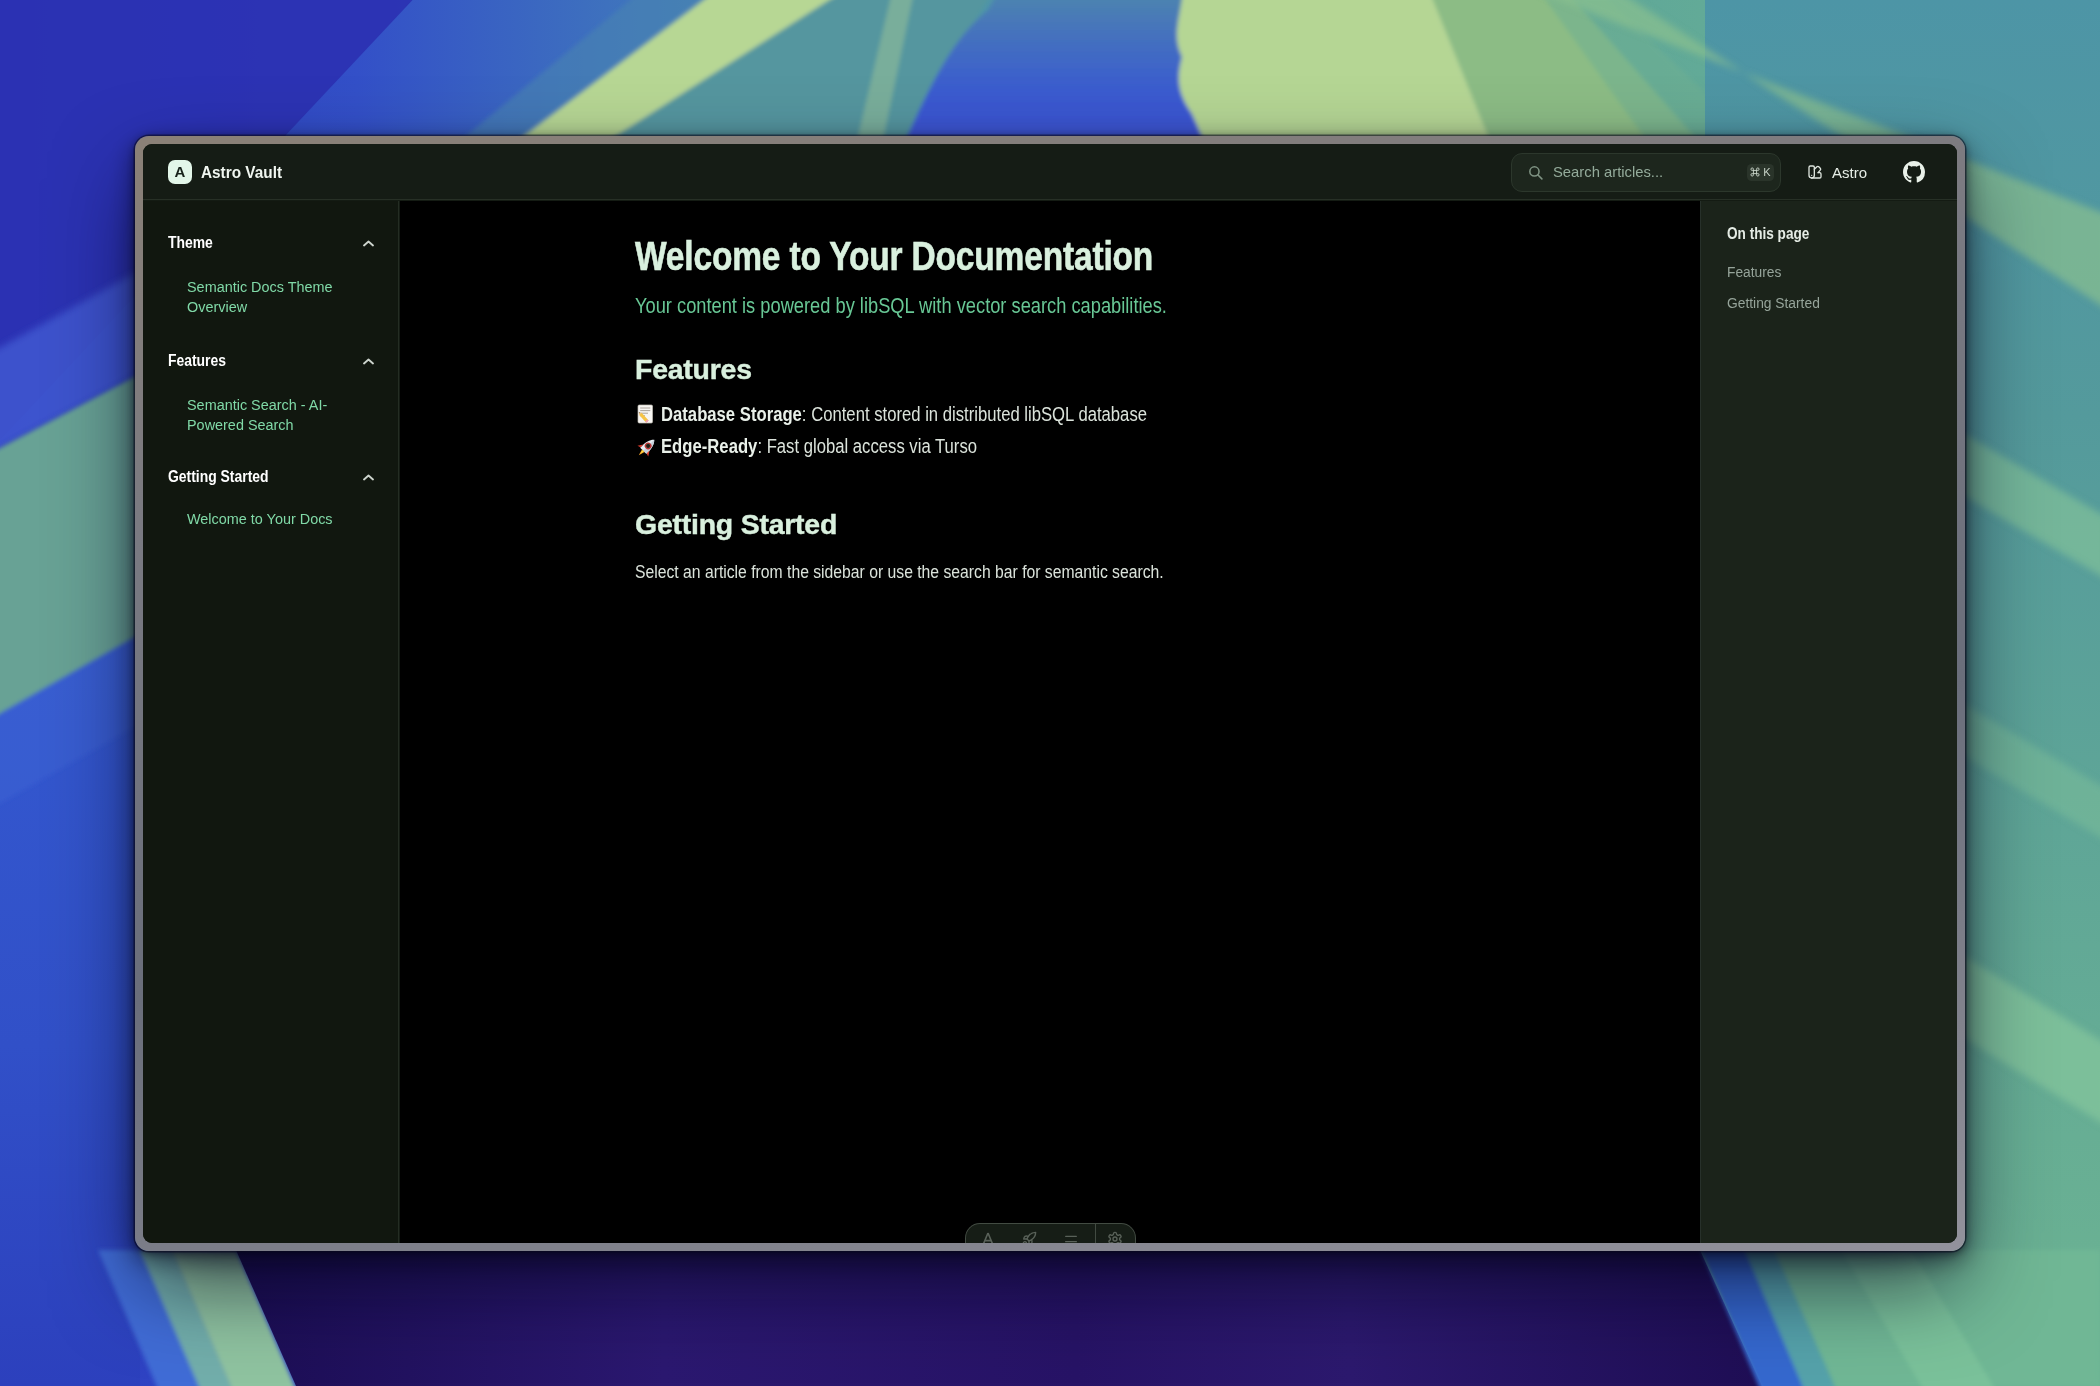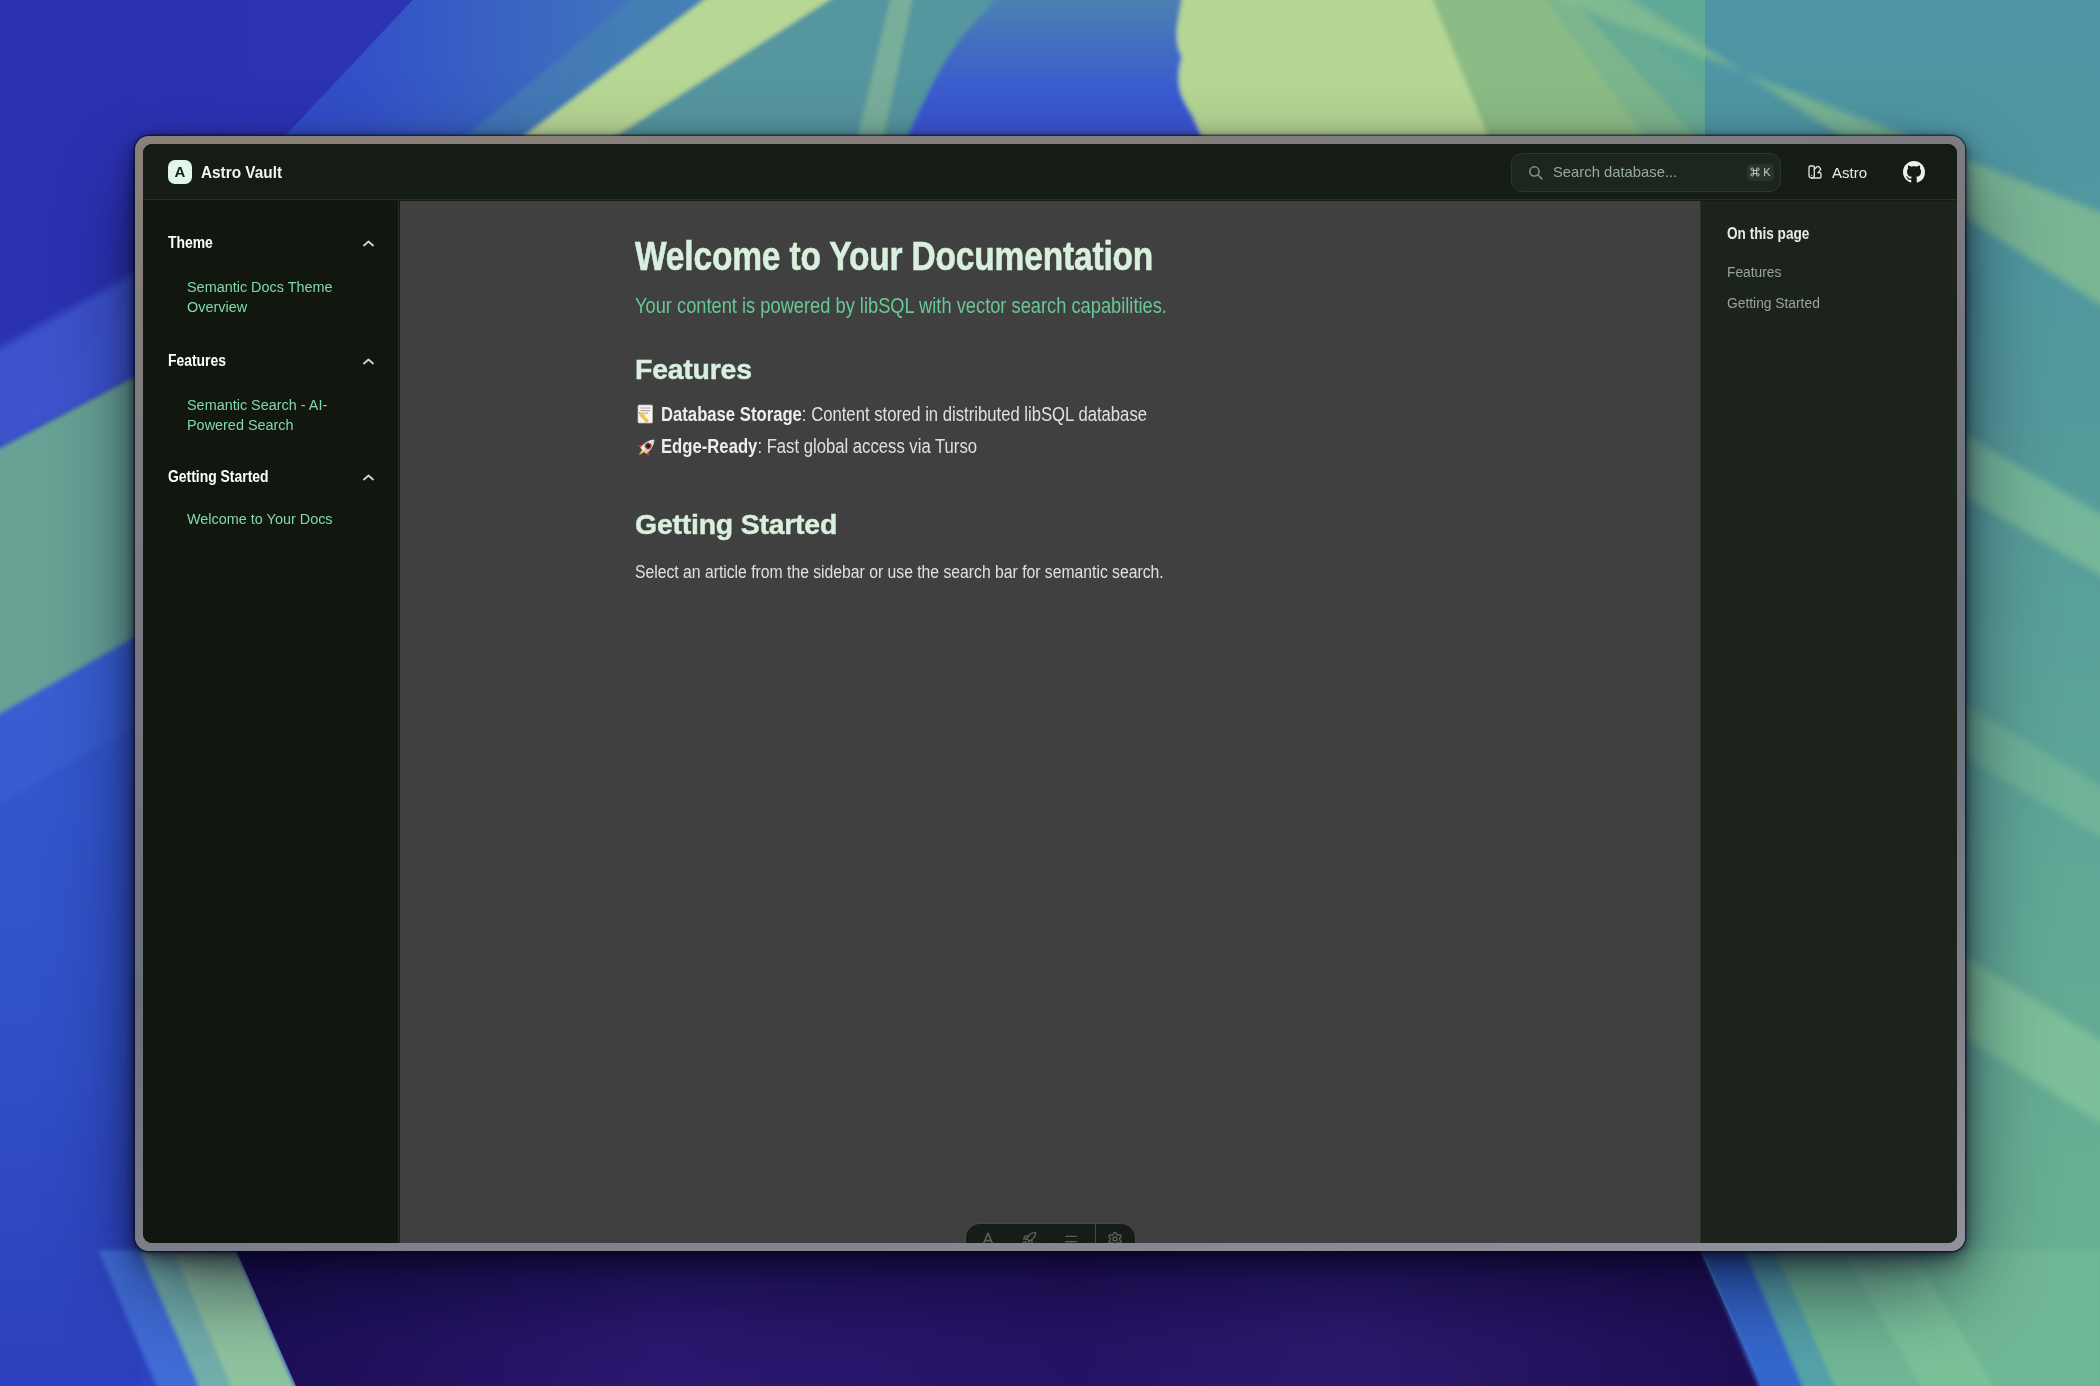--- a/index.html
+++ b/index.html
@@ -24,21 +24,21 @@
   #search { position:absolute; left:1368px; top:9px; width:270px; height:39px; border-radius:11px; background:#1d261d; border:1px solid #2c372c; }
   #search .ph { position:absolute; left:41px; top:0; line-height:37px; font-size:14.8px; color:#94ab9b; }
   #search svg.mag { position:absolute; left:15px; top:10px; }
   #kbd { position:absolute; right:6px; top:10px; width:27px; height:17px; border-radius:4.5px; background:#2a342a; color:#c7d2c7;
          font-size:11px; text-align:center; line-height:17px; }
   #forest { position:absolute; left:1664px; top:0; height:56px; display:flex; align-items:center; gap:9px; color:#e6ede6; font-size:15px; font-weight:500; }
   #gh { position:absolute; left:1760px; top:17px; }
   
   #side { position:absolute; left:0; top:57px; bottom:0; width:256px; background:#11170f; border-right:1px solid #242d23; }
   #toc  { position:absolute; left:1557px; top:57px; bottom:0; width:278px; background:#1b231a; border-left:1px solid #27302a; }
-  #main { position:absolute; left:257px; top:57px; bottom:0; width:1300px; background:#404040; }
+  #main { position:absolute; left:257px; top:57px; bottom:0; width:1300px; background:#000000; }
   
   .sgroup { margin:0 24px 0 25px; }
   .slabel { display:flex; justify-content:space-between; align-items:center; font-size:16px; font-weight:600; color:#ffffff; }
   .slabel .lt { display:inline-block; transform:scaleX(.87); transform-origin:0 50%; }
   .slinks { margin:0; padding:0; list-style:none; }
   .slinks a { color:#80d9a7; font-size:15.5px; line-height:19.5px; text-decoration:none; display:block; margin-left:19px; transform:scaleX(.93); transform-origin:0 50%; }
   
   #article { position:absolute; left:235px; top:0; width:830px; }
   h1 { font-size:40.5px; font-weight:bold; color:#d9f0de; letter-spacing:-.2px; -webkit-text-stroke:.6px #d9f0de; transform:scaleX(.827); transform-origin:0 50%; white-space:nowrap; }
   .sub { font-size:21.5px; color:#68c795; transform:scaleX(.85); transform-origin:0 50%; white-space:nowrap; }
@@ -149,21 +149,21 @@
   <div id="content">
 
     <div id="hdr">
       <div id="logo">A</div>
       <div id="brand">Astro Vault</div>
       <div id="search">
         <svg class="mag" width="17" height="17" viewBox="0 0 24 24" fill="none" stroke="#7f9383" stroke-width="2.2" stroke-linecap="round">
           <circle cx="10.5" cy="10.5" r="6.5"></circle>
             <line x1="15.5" y1="15.5" x2="21" y2="21"></line>
         </svg>
-        <span class="ph">Search database...</span>
+        <span class="ph">Search articles...</span>
         <span id="kbd"><svg width="10" height="10" viewBox="0 0 15 15" fill="none" stroke="#c7d2c7" stroke-width="1.4" style="vertical-align:-1px">
               <rect x="5.1" y="5.1" width="4.8" height="4.8"></rect>
               <circle cx="3.3" cy="3.3" r="1.9"></circle>
               <circle cx="11.7" cy="3.3" r="1.9"></circle>
               <circle cx="3.3" cy="11.7" r="1.9"></circle>
               <circle cx="11.7" cy="11.7" r="1.9"></circle>
             </svg> K</span>
       </div>
       <div id="forest">
         <svg width="16" height="16" viewBox="0 0 24 24" fill="none" stroke="#dde4dd" stroke-width="2" stroke-linecap="round" stroke-linejoin="round">

